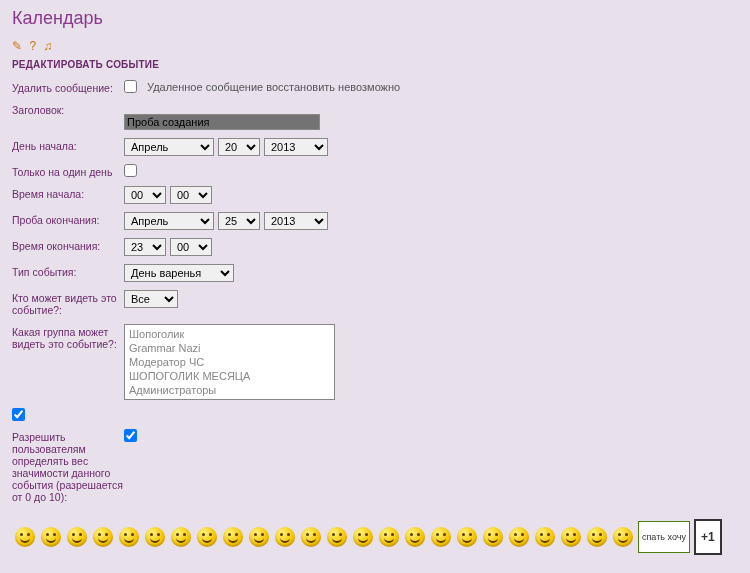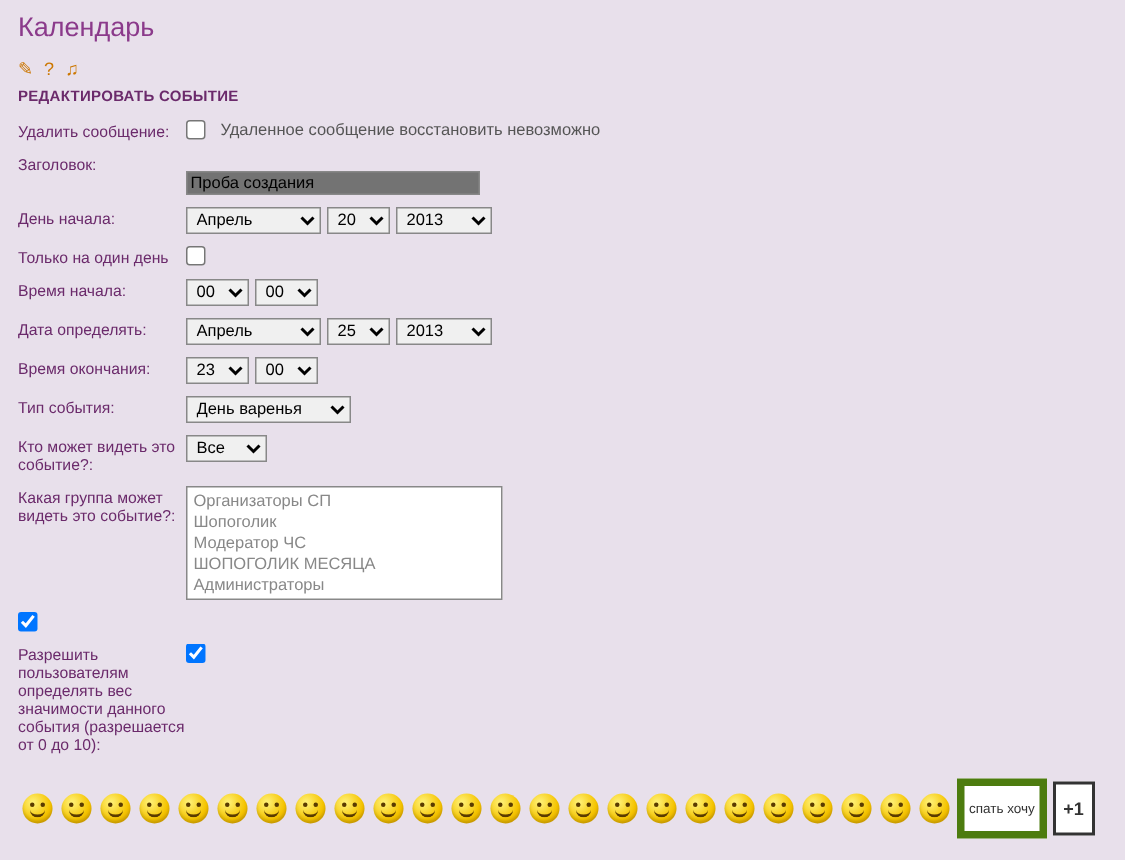--- a/index.html
+++ b/index.html
@@ -113,21 +113,21 @@
   .smiley::after { right:5px; }
   .smiley .mouth {
     position:absolute;
     bottom:4px; left:5px; right:5px;
     height:5px;
     border-bottom:2px solid #5a3b00;
     border-radius:0 0 8px 8px;
   }
   .badge {
     display:inline-block;
-    border:5px solid #4d7c0f;
+    border:1px solid #4d7c0f;
     background:#fff;
     font-size:9px;
     padding:1px 3px;
     vertical-align:middle;
     margin:2px;
     color:#333;
   }
   .plusone {
     display:inline-block;
     border:2px solid #333;
@@ -185,21 +185,21 @@
 
 <div class="form-row">
   <div class="form-label">Время начала:</div>
   <div class="form-value">
     <select class="hour"><option>00</option></select>
     <select class="min"><option>00</option></select>
   </div>
 </div>
 
 <div class="form-row">
-  <div class="form-label">Дата определять:</div>
+  <div class="form-label">Проба окончания:</div>
   <div class="form-value">
     <select class="month"><option>Апрель</option></select>
     <select class="day"><option>25</option></select>
     <select class="year"><option>2013</option></select>
   </div>
 </div>
 
 <div class="form-row">
   <div class="form-label">Время окончания:</div>
   <div class="form-value">
@@ -219,22 +219,22 @@
   <div class="form-label">Кто может видеть это событие?:</div>
   <div class="form-value">
     <select class="who"><option>Все</option></select>
   </div>
 </div>
 
 <div class="form-row">
   <div class="form-label">Какая группа может видеть это событие?:</div>
   <div class="form-value">
     <div class="group-select" id="group-listbox">
-        <div>Организаторы СП</div>
         <div>Шопоголик</div>
+        <div>Grammar Nazi</div>
         <div>Модератор ЧС</div>
         <div>ШОПОГОЛИК МЕСЯЦА</div>
         <div>Администраторы</div>
       </div>
   </div>
 </div>
 
 <div class="form-row">
   <div class="form-value">
     <input type="checkbox" checked="" style="">

